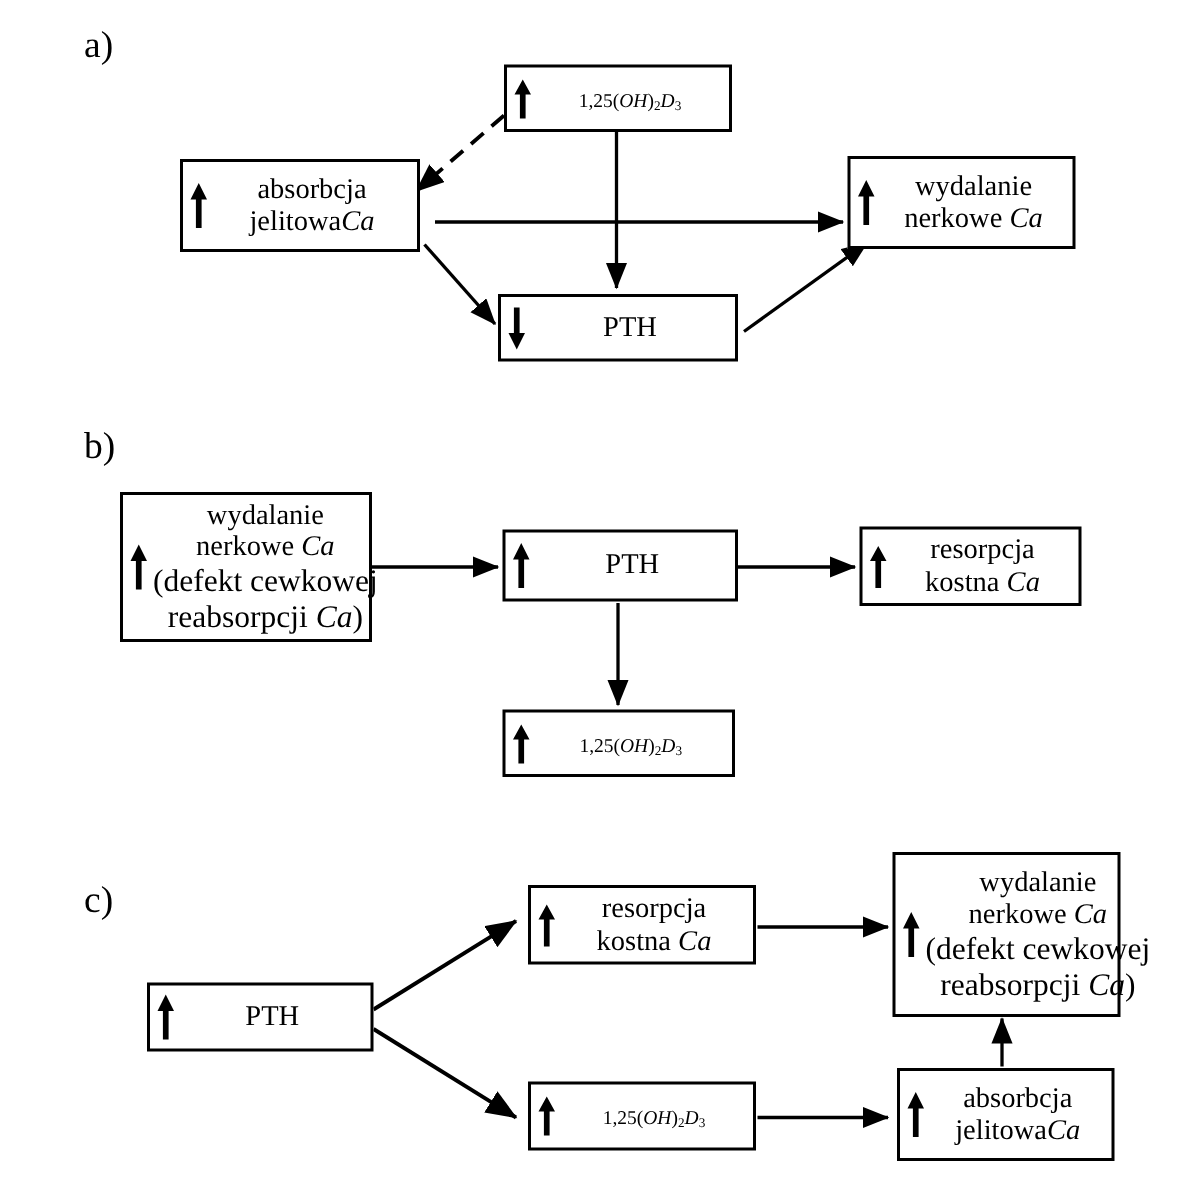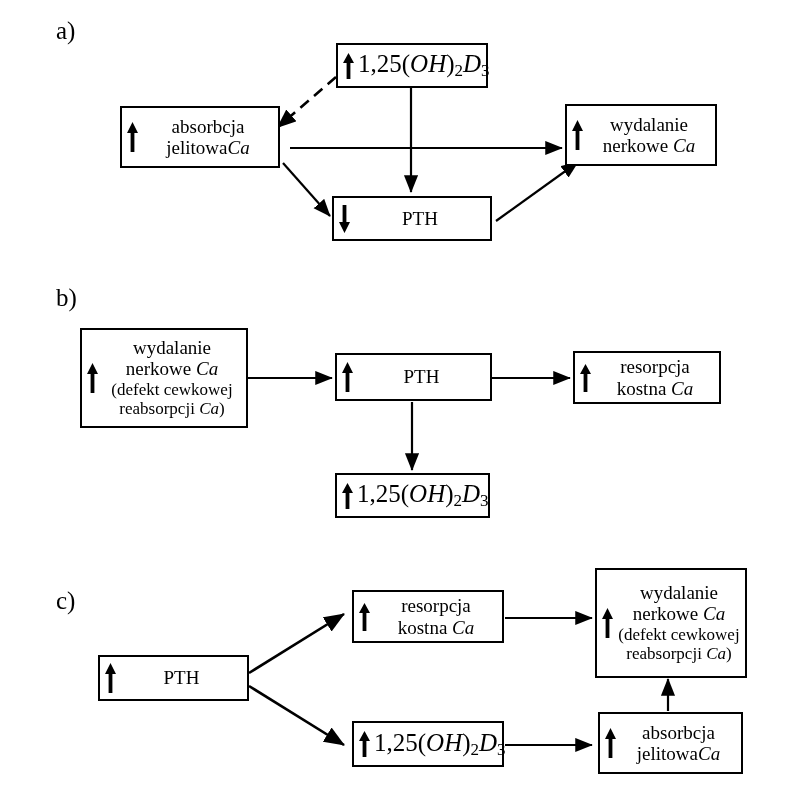--- a/index.html
+++ b/index.html
@@ -51,30 +51,30 @@
     text-align: center;
     font-size: 19px;
     line-height: 1.12;
     padding-right: 4px;
     white-space: nowrap;
   }
   .node-text .ital {
     font-style: italic;
   }
   .node-text .small-line {
-    font-size: 17px;
+    font-size: 21px;
     display: block;
     line-height: 1.15;
   }
   .node-text .line {
     display: block;
     font-family: Liberation Serif, serif;
   }
   .formula {
-    font-size: 25px;
+    font-size: 13px;
     white-space: nowrap;
   }
   .formula sub {
     font-size: 0.68em;
     vertical-align: -0.25em;
   }
   .edge-layer {
     position: absolute;
     left: 0; top: 0;
     width: 800px;

